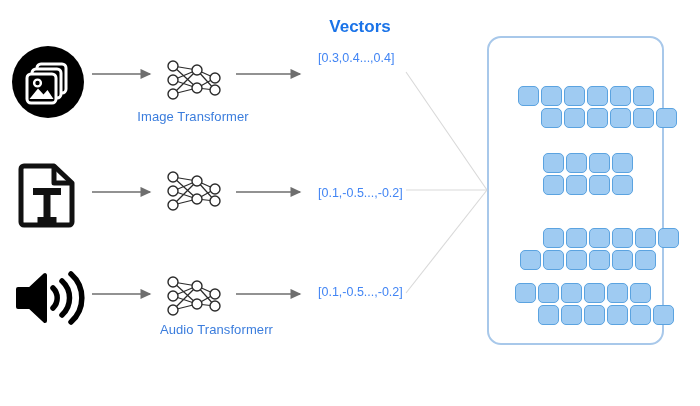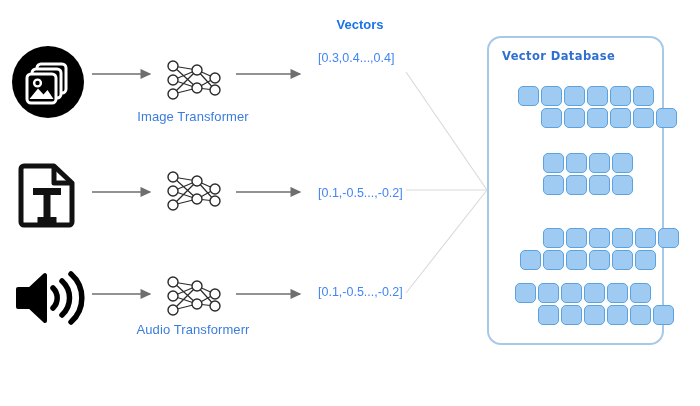--- a/index.html
+++ b/index.html
@@ -56,30 +56,30 @@
   .caption {
     position: absolute;
     font-size: 13px;
     color: #3b7ddd;
     white-space: nowrap;
     text-align: center;
     letter-spacing: .1px;
   }
   #cap-image { left: 120px; top: 109px; width: 146px; }
   #cap-nlp   { left: 120px; top: 214px; width: 146px; }
-  #cap-audio { left: 113px; top: 322px; width: 160px; }
+  #cap-audio { left: 113px; top: 322px; width: 160px; text-align: right; }
 
   
   #vectors-title {
     position: absolute;
     left: 300px;
     top: 17px;
     width: 120px;
     text-align: center;
-    font-size: 13px;
+    font-size: 17px;
     font-weight: bold;
     color: #1a73e8;
     white-space: nowrap;
   }
 
   
   .vec {
     position: absolute;
     font-size: 12.5px;
     color: #4285f4;
@@ -271,21 +271,20 @@
   <div class="caption" id="cap-image">Image Transformer</div>
   <div class="caption" id="cap-audio">Audio Transformerr</div>
 
   <div id="vectors-title">Vectors</div>
 
   <div class="vec" id="vec-1">[0.3,0.4...,0.4]</div>
   <div class="vec" id="vec-2">[0.1,-0.5...,-0.2]</div>
   <div class="vec" id="vec-3">[0.1,-0.5...,-0.2]</div>
 
   <div id="vector-db"></div>
-  <div id="vector-db-title">Vector Database</div>
 
   <div class="cluster" id="cluster-1">
       <div class="row" style="margin-left: 0px;">
         <div class="cell"></div>
         <div class="cell"></div>
         <div class="cell"></div>
         <div class="cell"></div>
         <div class="cell"></div>
         <div class="cell"></div>
       </div>

